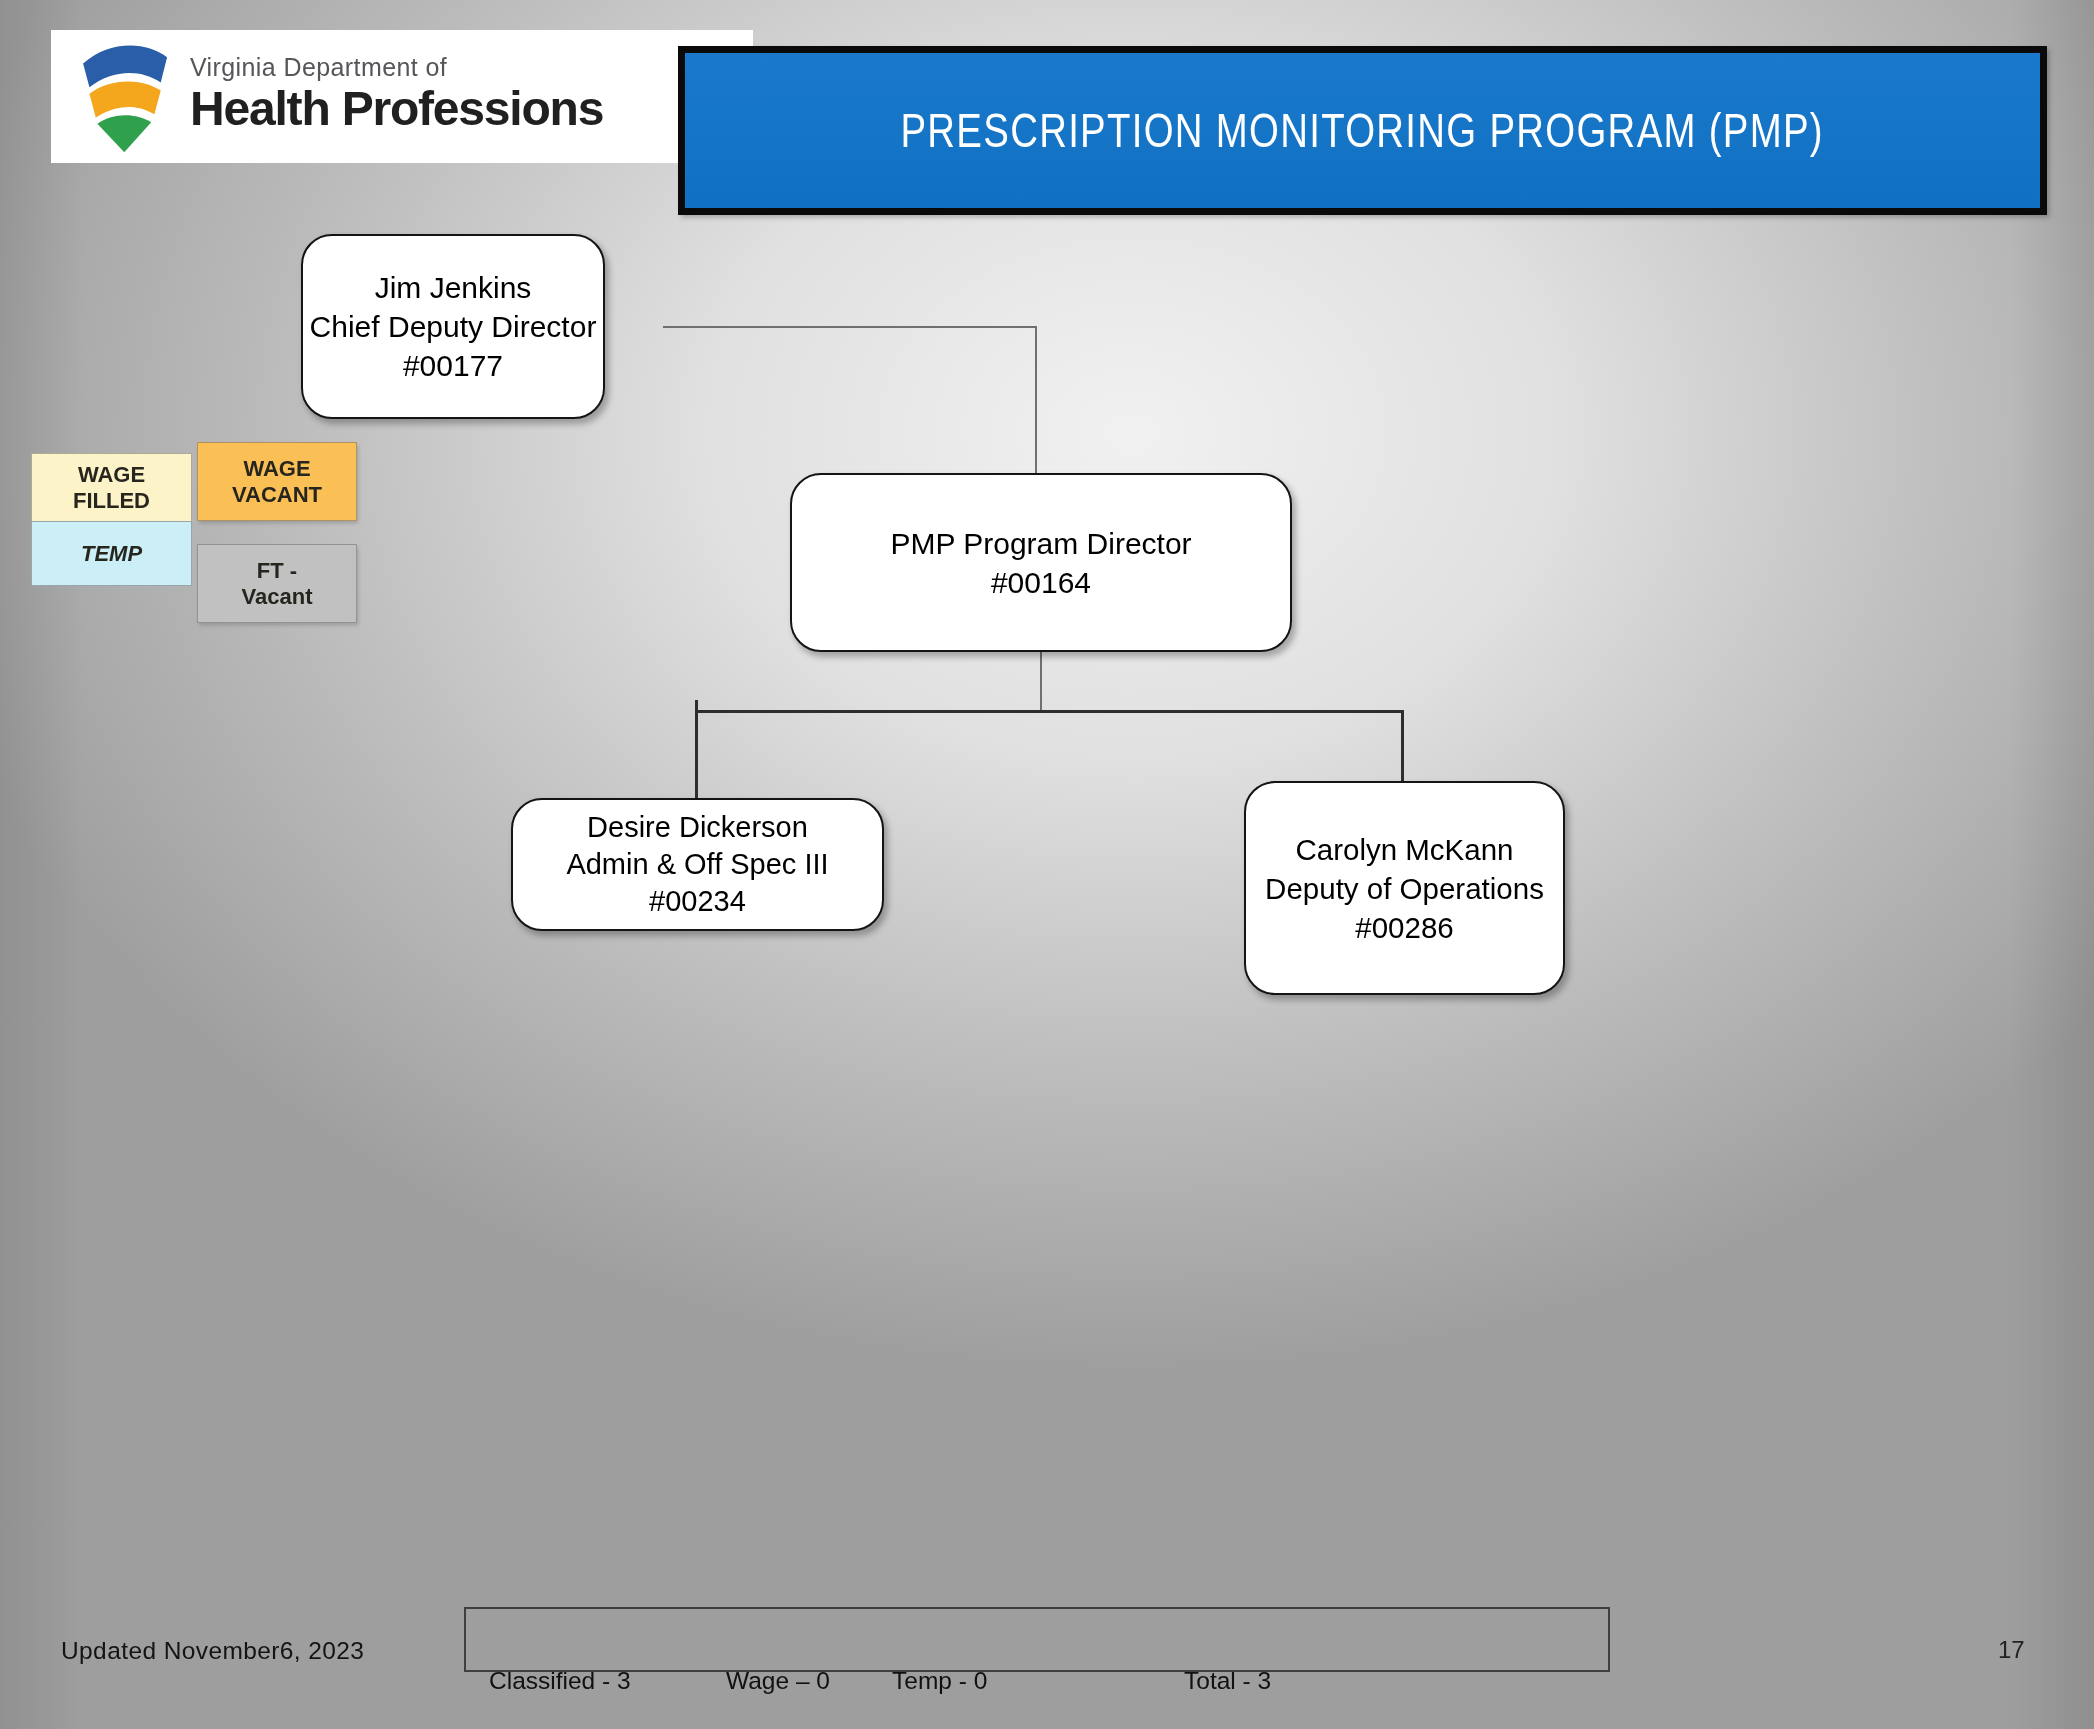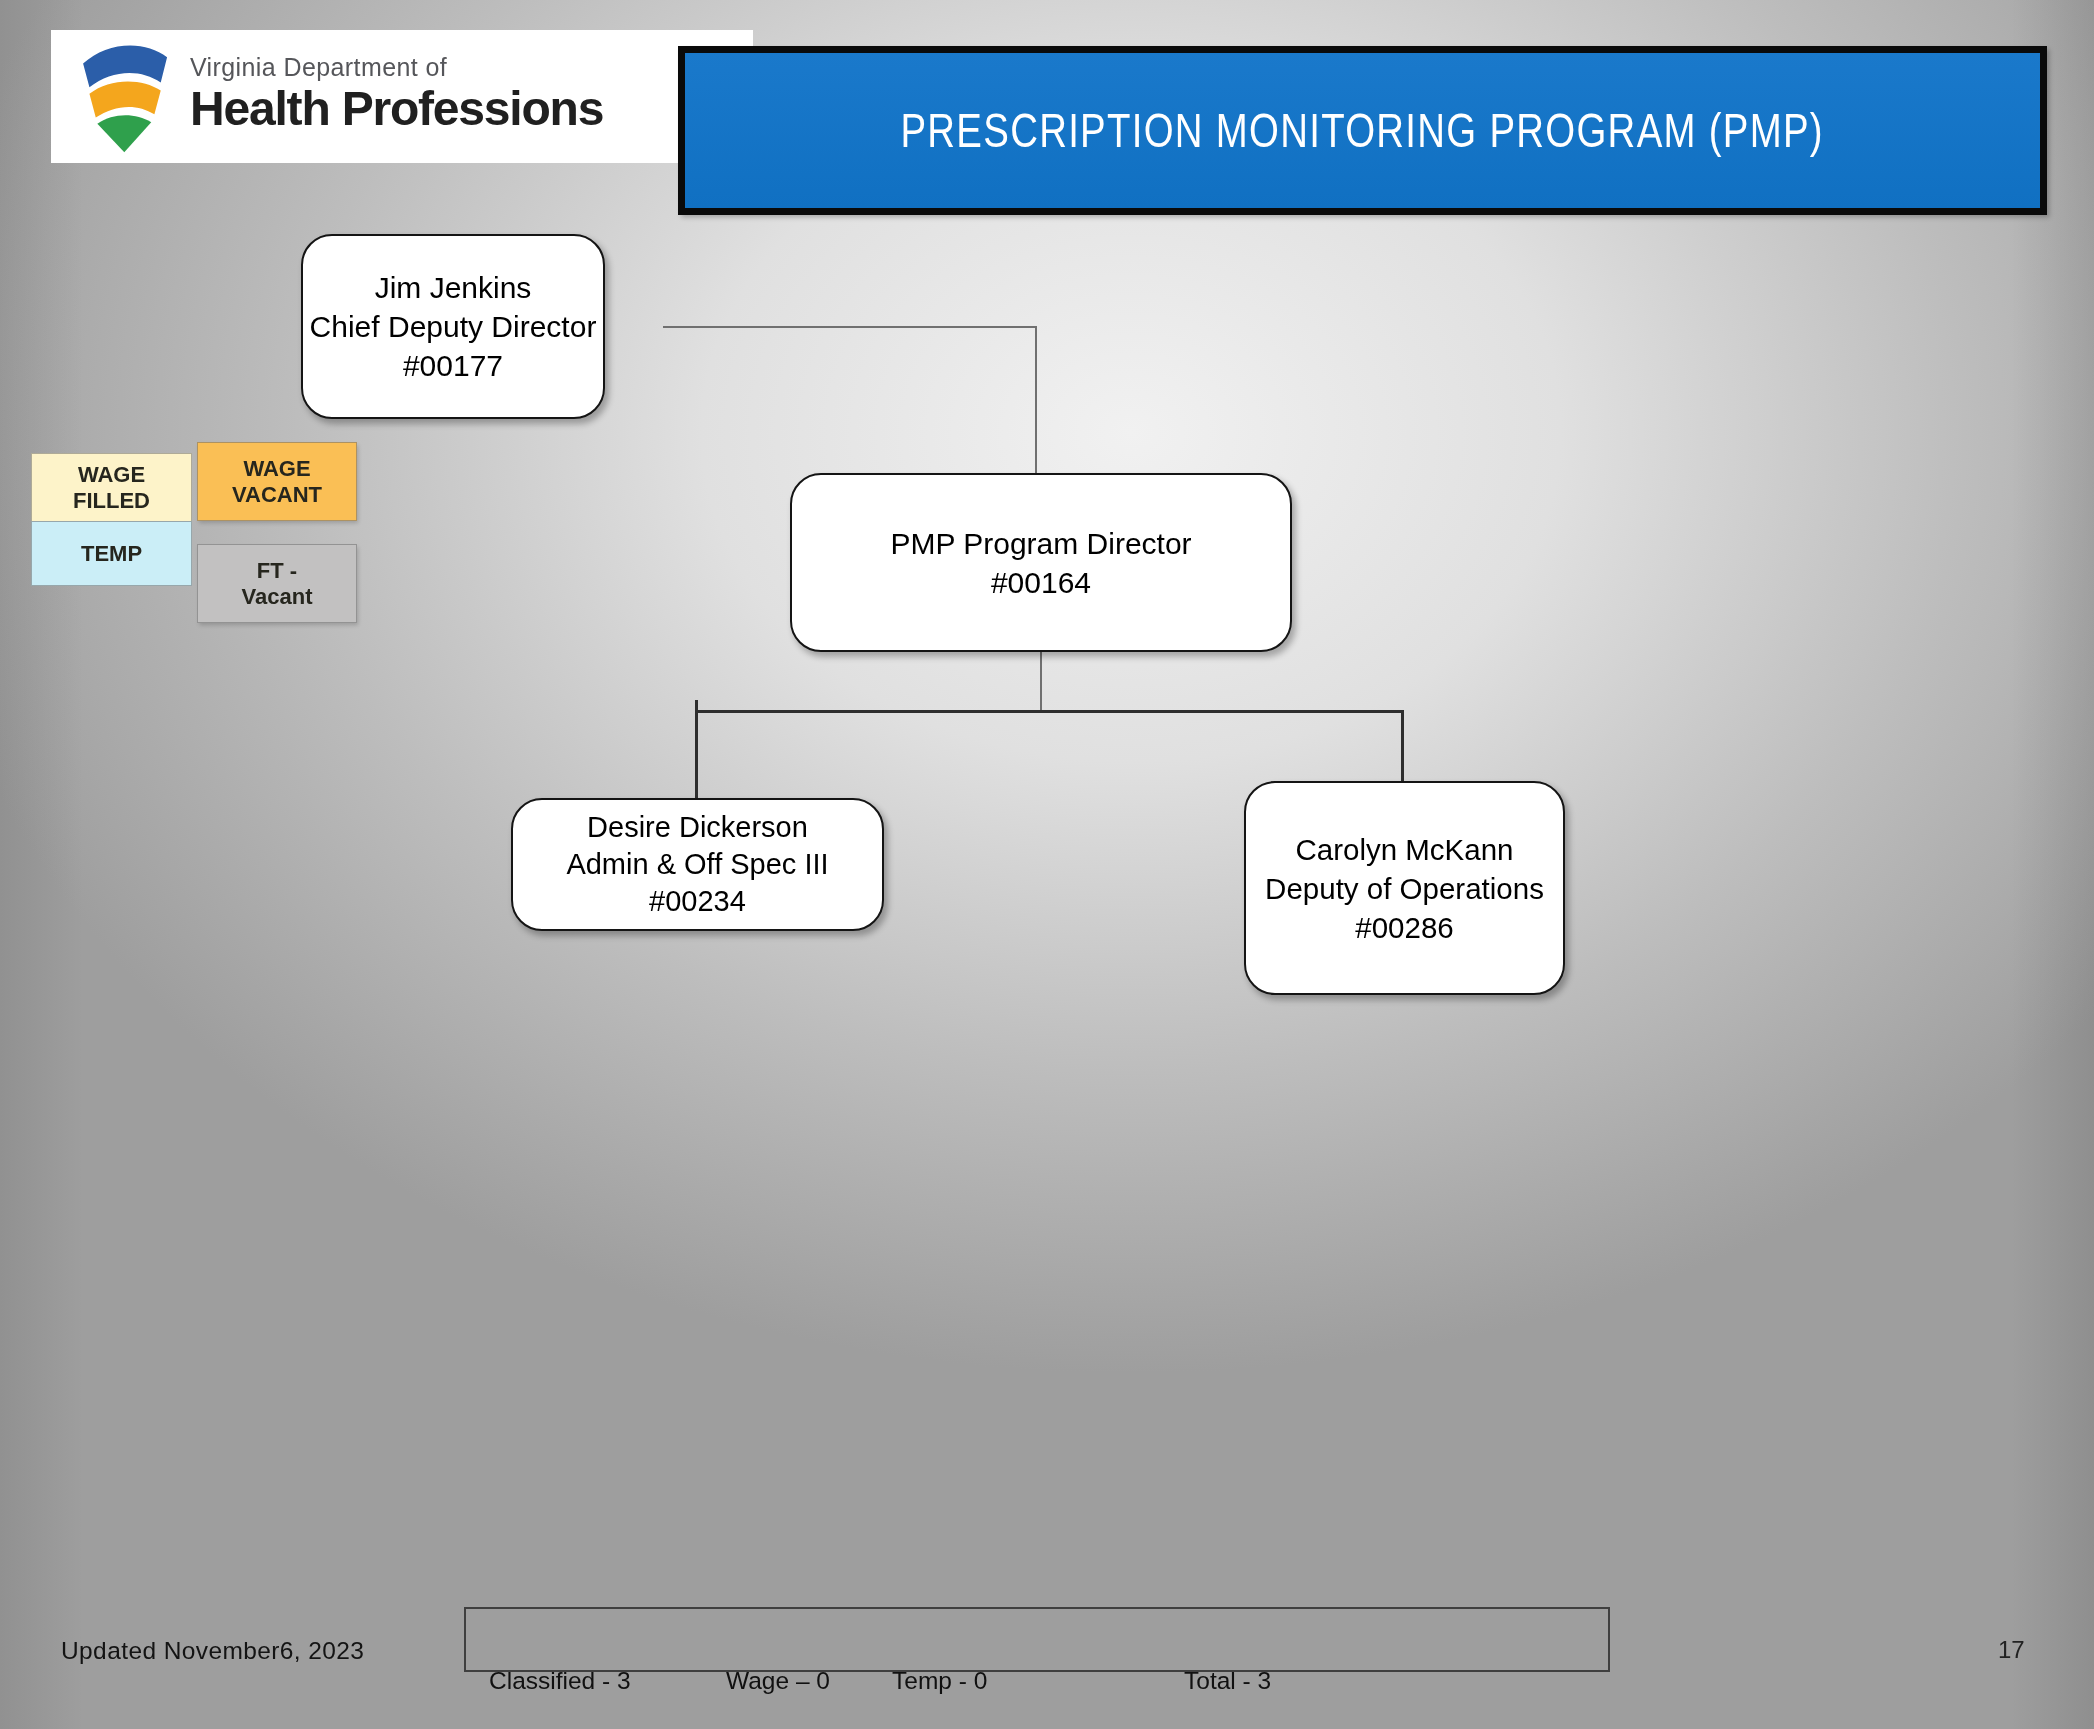--- a/index.html
+++ b/index.html
@@ -76,21 +76,21 @@
     align-items: center;
     justify-content: center;
     text-align: center;
     font-size: 22px;
     font-weight: 700;
     line-height: 26px;
     color: #26261e;
     white-space: pre-line;
   }
   .legend-wage-filled { left: 31px;  top: 453px; width: 161px; height: 69px; background: #FDF3C9; }
-  .legend-temp        { left: 31px;  top: 521px; width: 161px; height: 65px; background: #CBEEF7; }
+  .legend-temp        { left: 31px;  top: 521px; width: 161px; height: 65px; background: #CBEEF7; font-style: italic; }
   .legend-wage-vacant { left: 197px; top: 442px; width: 160px; height: 79px; background: #FABF55; box-shadow: 1.6px 2.5px 4.1px rgba(0,0,0,0.18); }
   .legend-ft-vacant   { left: 197px; top: 544px; width: 160px; height: 79px; background: #C2C1C1; box-shadow: 1.6px 2.5px 4.1px rgba(0,0,0,0.18); }
 
   
   .conn { position: absolute; }
   .c-thin  { background: #707070; }
   .c-thick { background: #2e2e2e; }
   .c-h1 { left: 663px;  top: 326px; width: 374px;  height: 1.6px; }
   .c-v1 { left: 1035px; top: 326px; width: 1.6px;    height: 151px; }
   .c-v2 { left: 1040px; top: 651px; width: 1.6px;    height: 62px; }

